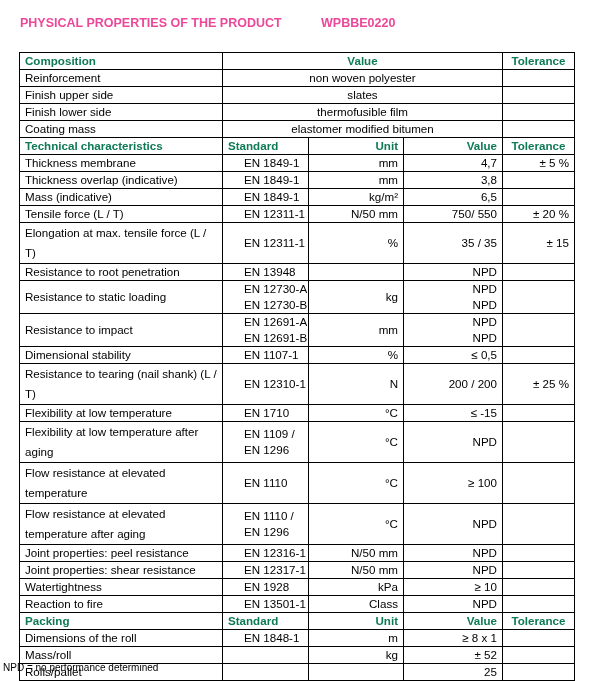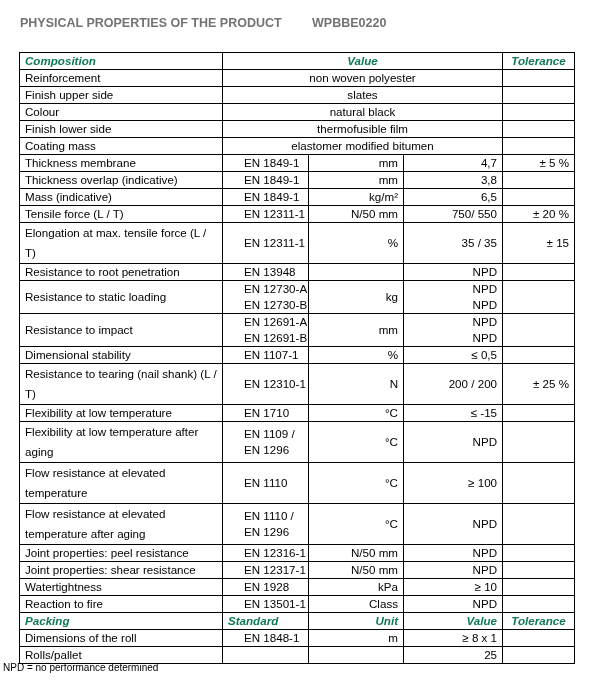--- a/index.html
+++ b/index.html
@@ -1,26 +1,26 @@
 <!DOCTYPE html>
 <html><head>
 <meta charset="utf-8">
 <style>
   html, body { margin: 0; padding: 0; background: #ffffff; }
   body { width: 600px; height: 681px; position: relative; font-family: "Liberation Sans", "DejaVu Sans", sans-serif; color: #000; }
-  .title-row { position: absolute; left: 20px; top: 16px; font-size: 12.5px; font-weight: bold; color: #737373; letter-spacing: 0; }
-  .title-row .code { position: absolute; left: 292px; top: 0; white-space: nowrap; }
+  .title-row { position: absolute; left: 20px; top: 16px; font-size: 12.5px; font-weight: bold; color: #ec4899; letter-spacing: 0; }
+  .title-row .code { position: absolute; left: 301px; top: 0; white-space: nowrap; }
   .title-row .main { white-space: nowrap; }
   table { position: absolute; left: 19px; top: 52px; border-collapse: collapse; width: 555px; table-layout: fixed; font-size: 11.6px; }
   td { border: 1px solid #000; padding: 0 5px; height: 16px; line-height: 16px; white-space: nowrap; overflow: hidden; }
   td.wrap { white-space: normal; line-height: 20px; }
   td.c { text-align: center; }
   td.r { text-align: right; }
   td.l { text-align: left; }
-  tr.hdr td { color: #0e7a55; font-weight: bold; font-style: italic; }
+  tr.hdr td { color: #0e7a55; font-weight: bold; }
   .stack div { line-height: 16px; margin-left: 16px; }
   .footnote { position: absolute; left: 3px; top: 662px; font-size: 10px; white-space: nowrap; }
   col.c1 { width: 203px; } col.c2 { width: 86px; } col.c3 { width: 95px; } col.c4 { width: 99px; } col.c5 { width: 72px; }
 </style>
 </head>
 <body>
 
 <div class="title-row">
   <span class="main">PHYSICAL PROPERTIES OF THE PRODUCT</span>
   <span class="code">WPBBE0220</span>
@@ -44,33 +44,35 @@
         <td class="l">Reinforcement</td>
         <td class="c" colspan="3">non woven polyester</td>
         <td class="c"></td>
       </tr>
       <tr>
         <td class="l">Finish upper side</td>
         <td class="c" colspan="3">slates</td>
         <td class="c"></td>
       </tr>
       <tr>
-        <td class="l">Colour</td>
-        <td class="c" colspan="3">natural black</td>
-        <td class="c"></td>
-      </tr>
-      <tr>
         <td class="l">Finish lower side</td>
         <td class="c" colspan="3">thermofusible film</td>
         <td class="c"></td>
       </tr>
       <tr>
         <td class="l">Coating mass</td>
         <td class="c" colspan="3">elastomer modified bitumen</td>
         <td class="c"></td>
+      </tr>
+      <tr class="hdr">
+        <td class="l">Technical characteristics</td>
+        <td class="l">Standard</td>
+        <td class="r">Unit</td>
+        <td class="r">Value</td>
+        <td class="c">Tolerance</td>
       </tr>
       <tr>
         <td class="l">Thickness membrane</td>
         <td class="l stack">
           <div>EN 1849-1</div>
         </td>
         <td class="r">mm</td>
         <td class="r stack">
           <div>4,7</div>
         </td>
@@ -281,20 +283,31 @@
         <td class="l stack">
           <div>EN 1848-1</div>
         </td>
         <td class="r">m</td>
         <td class="r stack">
           <div>≥ 8 x 1</div>
         </td>
         <td class="r"></td>
       </tr>
       <tr>
+        <td class="l">Mass/roll</td>
+        <td class="l stack">
+          <div></div>
+        </td>
+        <td class="r">kg</td>
+        <td class="r stack">
+          <div>± 52</div>
+        </td>
+        <td class="r"></td>
+      </tr>
+      <tr>
         <td class="l">Rolls/pallet</td>
         <td class="l stack">
           <div></div>
         </td>
         <td class="r"></td>
         <td class="r stack">
           <div>25</div>
         </td>
         <td class="r"></td>
       </tr>

